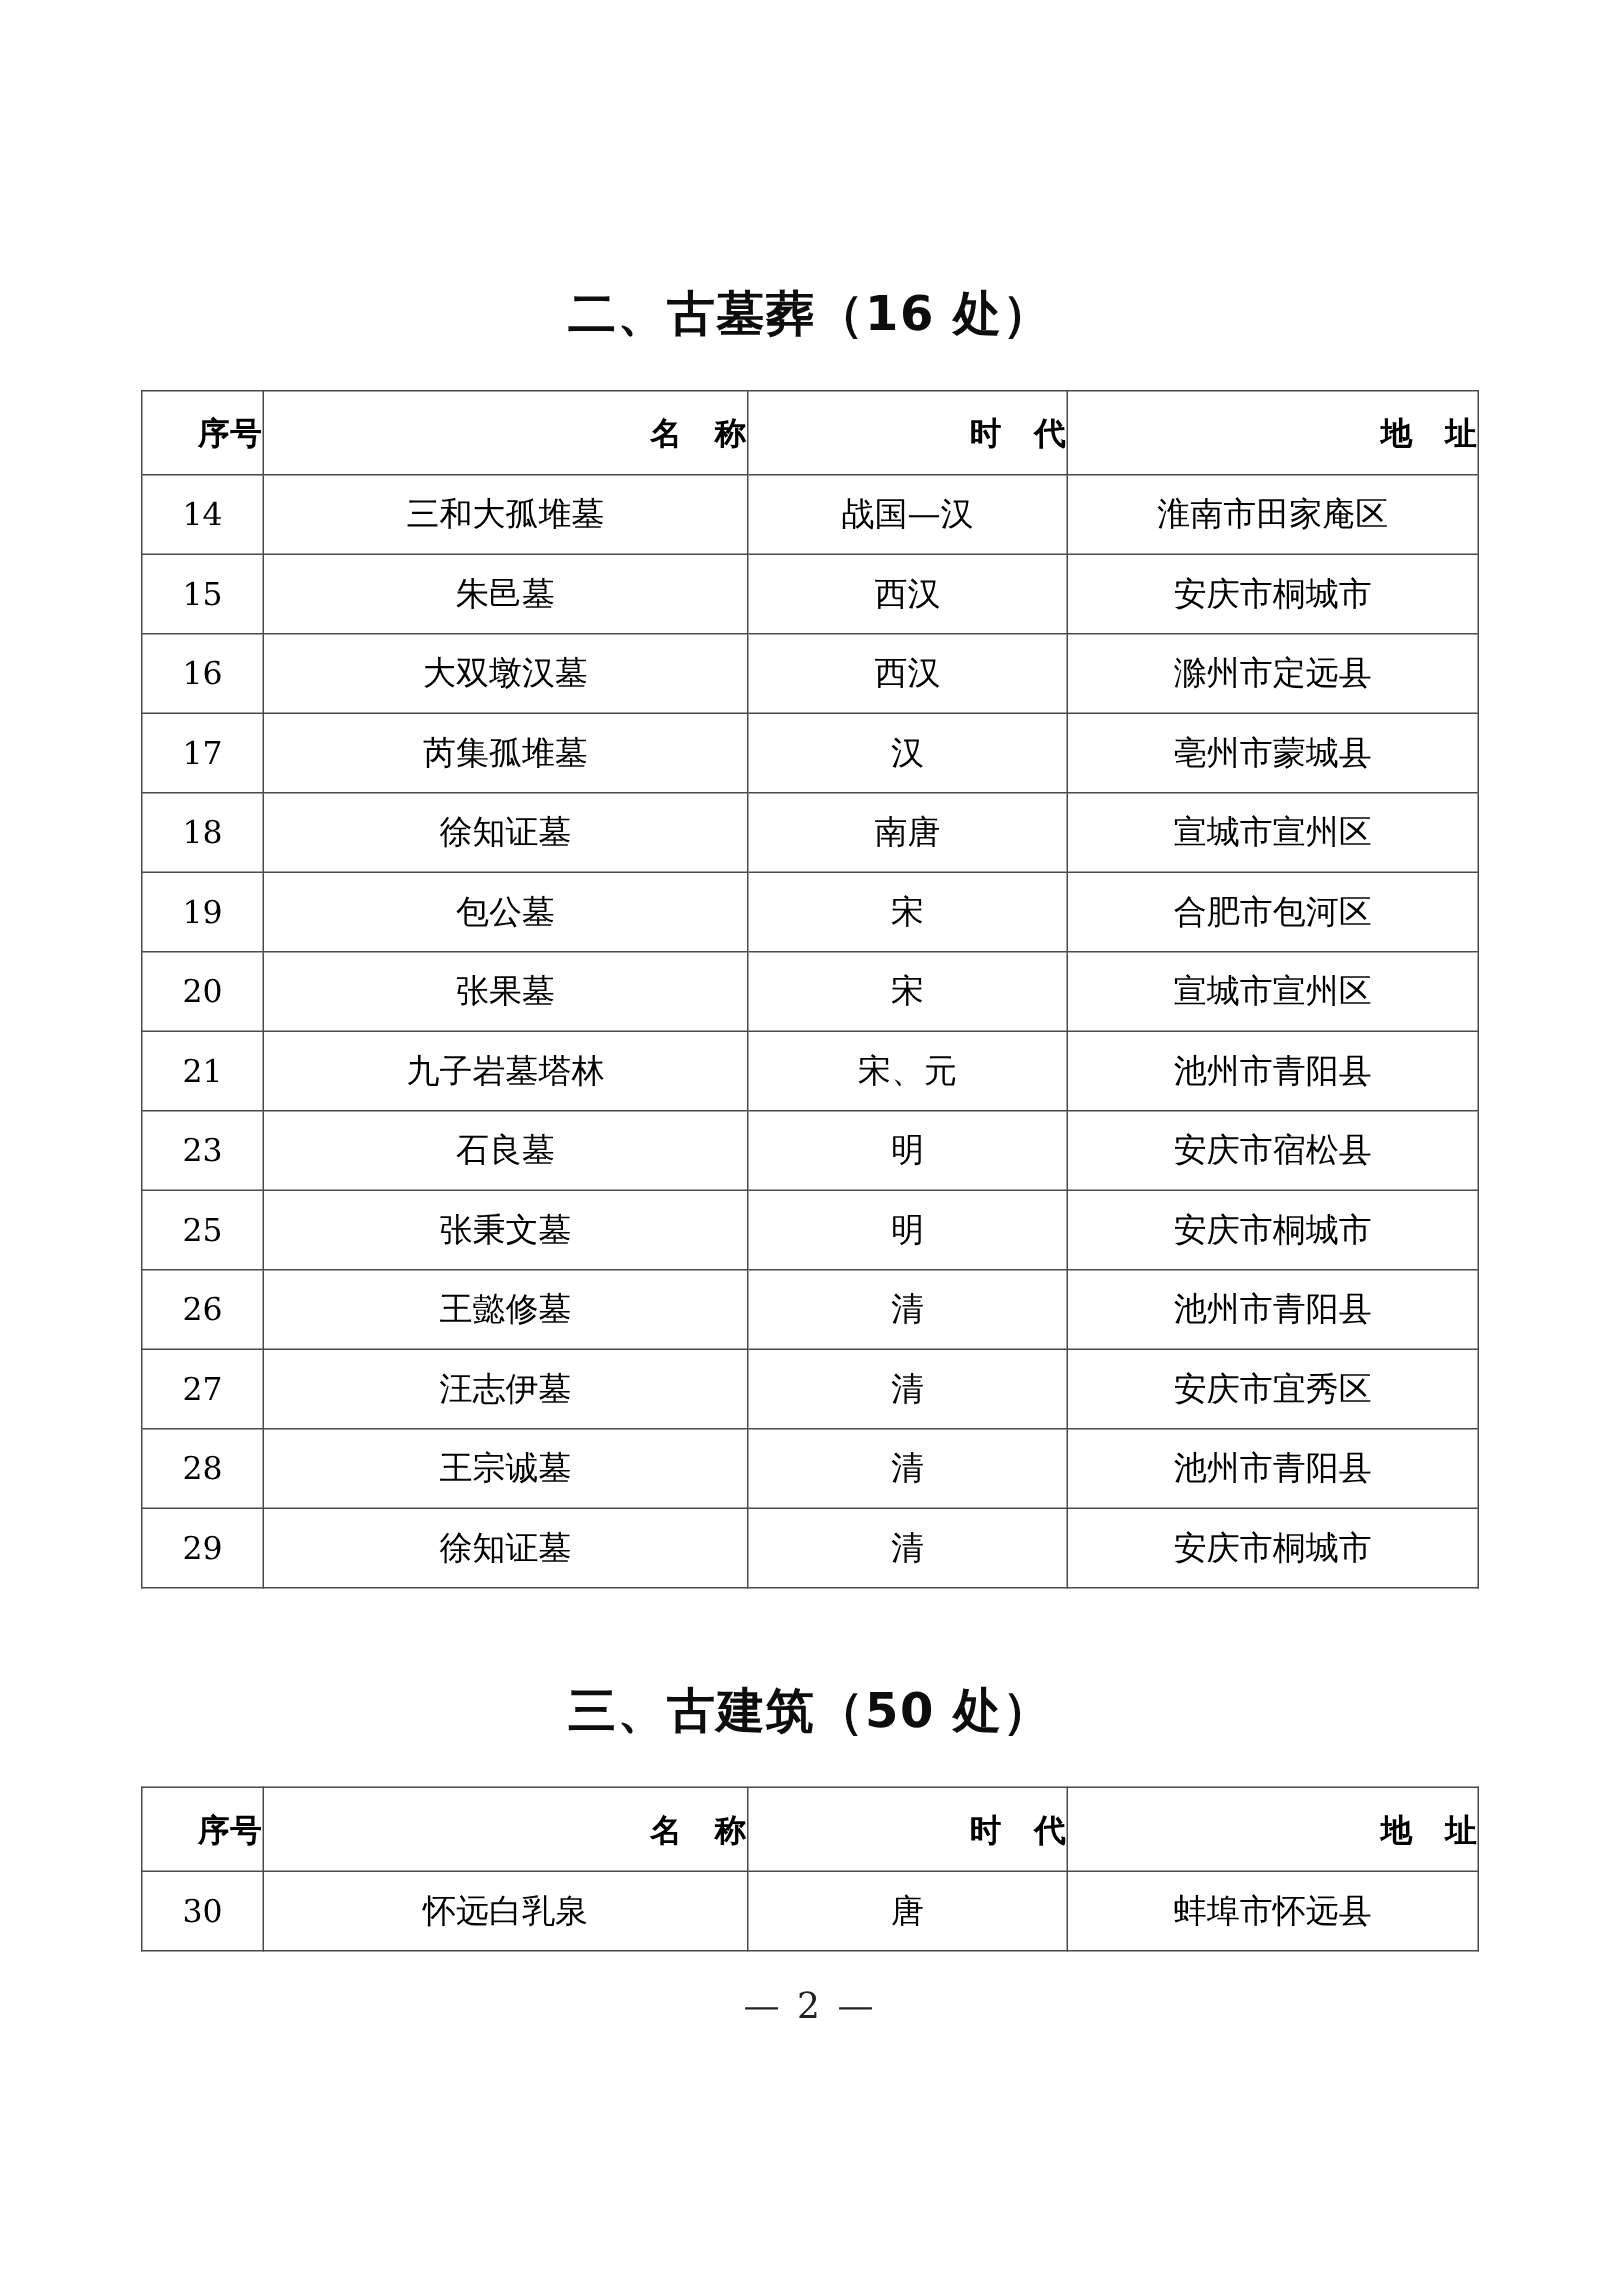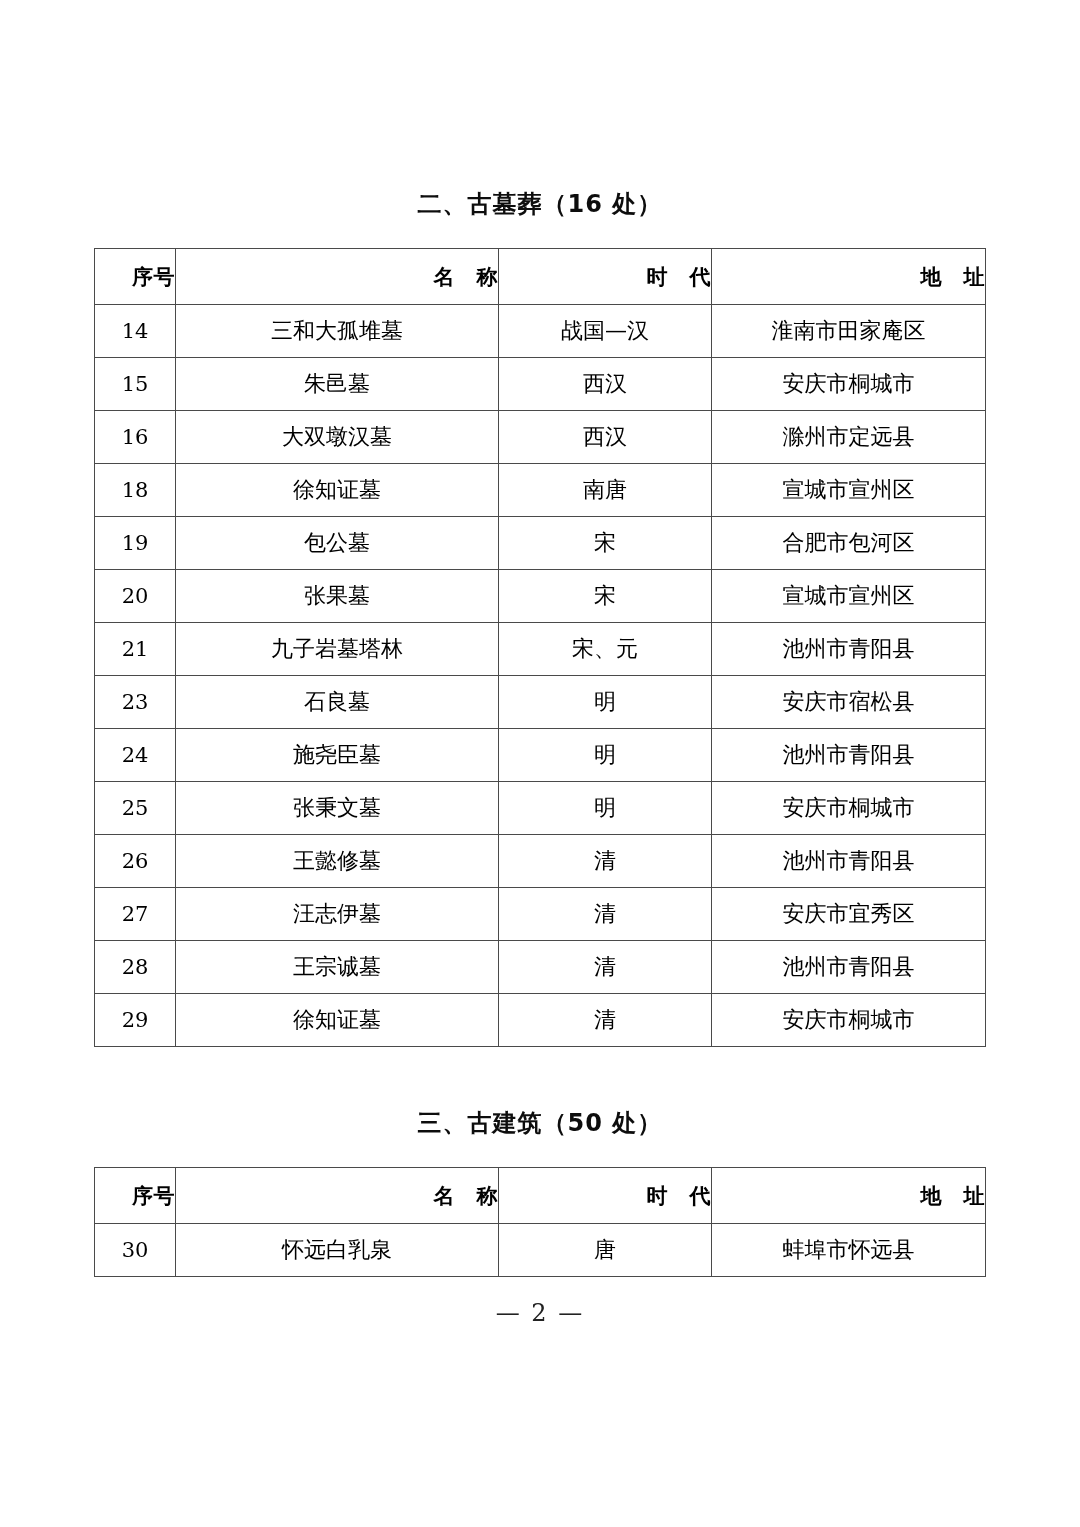--- a/index.html
+++ b/index.html
@@ -19,21 +19,21 @@
     position: relative;
     width: 1080px;
     height: 1527px;
     box-sizing: border-box;
   }
 
   .section-heading {
     text-align: center;
     font-family: "DejaVu Sans", "Liberation Sans", sans-serif;
     font-weight: bold;
-    font-size: 24px;
+    font-size: 32px;
     letter-spacing: 1px;
     color: #0d0d0d;
   }
 
   table.doc-table {
     border-collapse: collapse;
     width: 808px;
     margin: 0 auto;
     table-layout: fixed;
   }
@@ -114,20 +114,26 @@
         <td>西汉</td>
         <td>安庆市桐城市</td>
       </tr>
       <tr>
         <td class="cell-no">16</td>
         <td>大双墩汉墓</td>
         <td>西汉</td>
         <td>滁州市定远县</td>
       </tr>
       <tr>
+        <td class="cell-no">17</td>
+        <td>芮集孤堆墓</td>
+        <td>汉</td>
+        <td>亳州市蒙城县</td>
+      </tr>
+      <tr>
         <td class="cell-no">18</td>
         <td>徐知证墓</td>
         <td>南唐</td>
         <td>宣城市宣州区</td>
       </tr>
       <tr>
         <td class="cell-no">19</td>
         <td>包公墓</td>
         <td>宋</td>
         <td>合肥市包河区</td>
@@ -144,26 +150,20 @@
         <td>宋、元</td>
         <td>池州市青阳县</td>
       </tr>
       <tr>
         <td class="cell-no">23</td>
         <td>石良墓</td>
         <td>明</td>
         <td>安庆市宿松县</td>
       </tr>
       <tr>
-        <td class="cell-no">24</td>
-        <td>施尧臣墓</td>
-        <td>明</td>
-        <td>池州市青阳县</td>
-      </tr>
-      <tr>
         <td class="cell-no">25</td>
         <td>张秉文墓</td>
         <td>明</td>
         <td>安庆市桐城市</td>
       </tr>
       <tr>
         <td class="cell-no">26</td>
         <td>王懿修墓</td>
         <td>清</td>
         <td>池州市青阳县</td>

